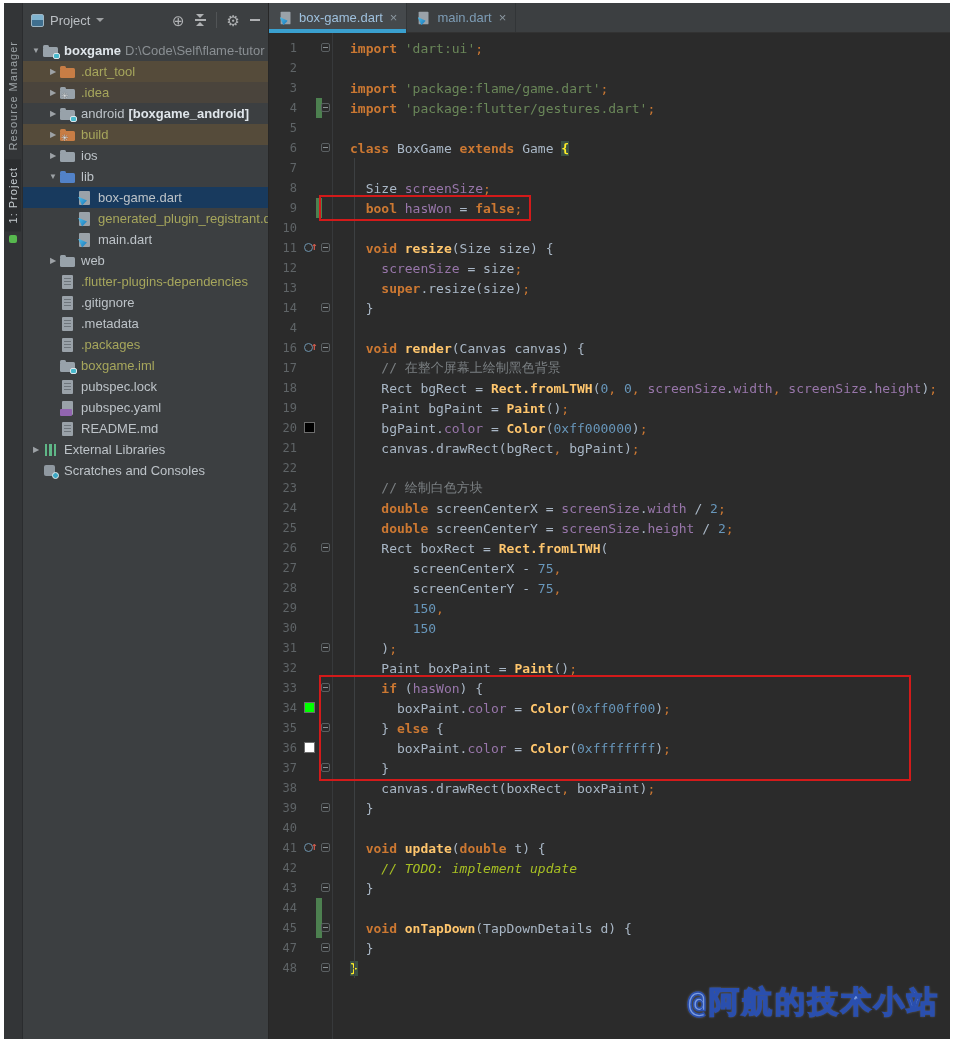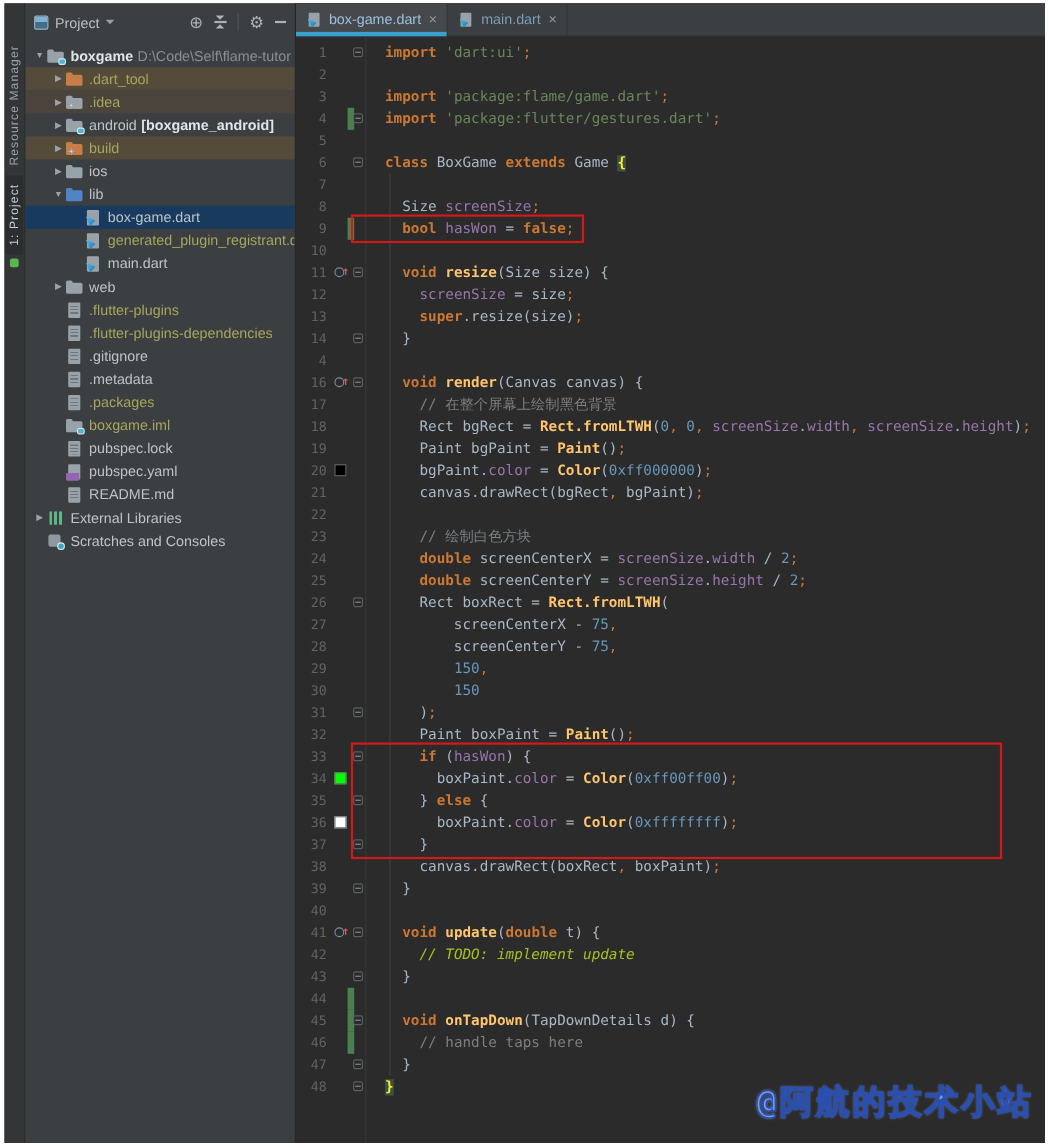--- a/index.html
+++ b/index.html
@@ -234,28 +234,20 @@
             <i class="fold-shape"></i>
           </span>
           <span class="tlabel">web</span>
         </div>
         <div class="trow" style="padding-left: 23px;">
           <span class="arr"></span>
           <span class="ticon ">
             <i class="page-shape"></i>
             <i class="page-lines2"></i>
           </span>
-          <span class="tlabel excluded">.flutter-plugins</span>
-        </div>
-        <div class="trow" style="padding-left: 23px;">
-          <span class="arr"></span>
-          <span class="ticon ">
-            <i class="page-shape"></i>
-            <i class="page-lines2"></i>
-          </span>
           <span class="tlabel excluded">.flutter-plugins-dependencies</span>
         </div>
         <div class="trow" style="padding-left: 23px;">
           <span class="arr"></span>
           <span class="ticon ">
             <i class="page-shape"></i>
             <i class="page-lines2"></i>
           </span>
           <span class="tlabel">.gitignore</span>
         </div>
@@ -650,26 +642,20 @@
             <span class="fcol"></span>
             <span class="codetext"></span>
           </div>
           <div class="line g">
             <span class="ln">45</span>
             <span class="slot"></span>
             <span class="fcol">
               <span class="foldmark"></span>
             </span>
             <span class="codetext"><span class="sp">  </span><span class="sk">void</span><span class="sp"> </span><span class="sm">onTapDown</span><span class="sp">(TapDownDetails d) {</span></span>
-          </div>
-          <div class="line g">
-            <span class="ln">46</span>
-            <span class="slot"></span>
-            <span class="fcol"></span>
-            <span class="codetext"><span class="sp">    </span><span class="sc">// handle taps here</span></span>
           </div>
           <div class="line">
             <span class="ln">47</span>
             <span class="slot"></span>
             <span class="fcol">
               <span class="foldmark"></span>
             </span>
             <span class="codetext"><span class="sp">  }</span></span>
           </div>
           <div class="line">

